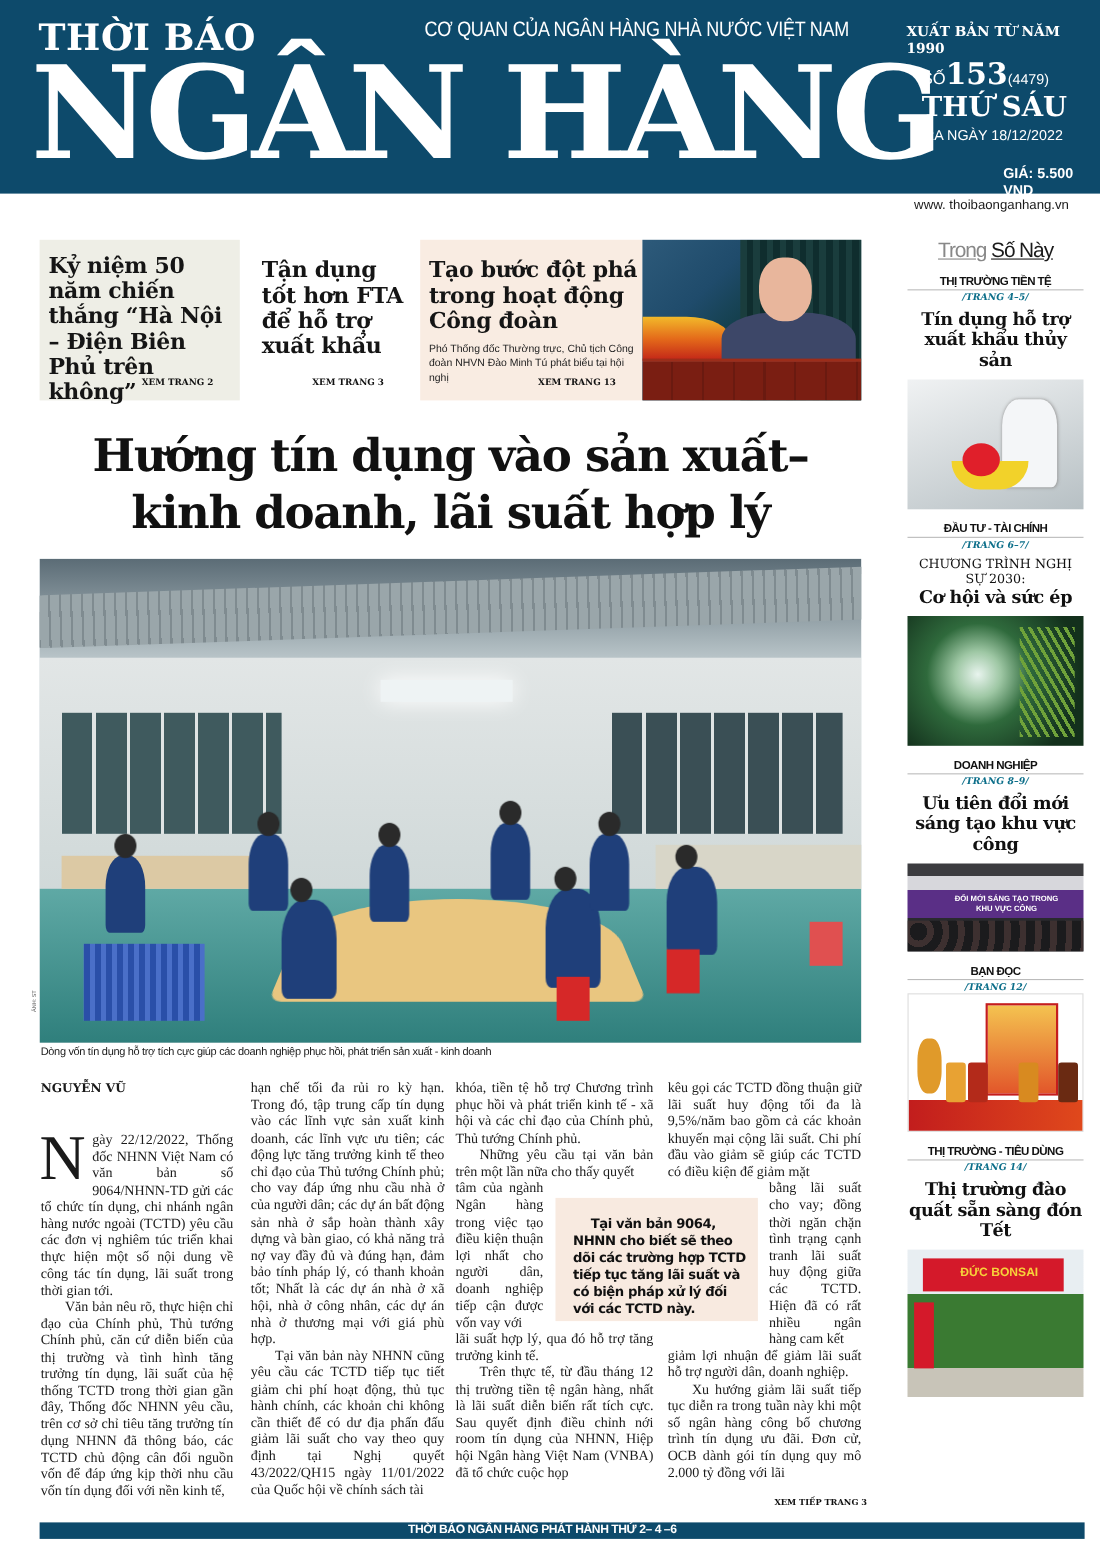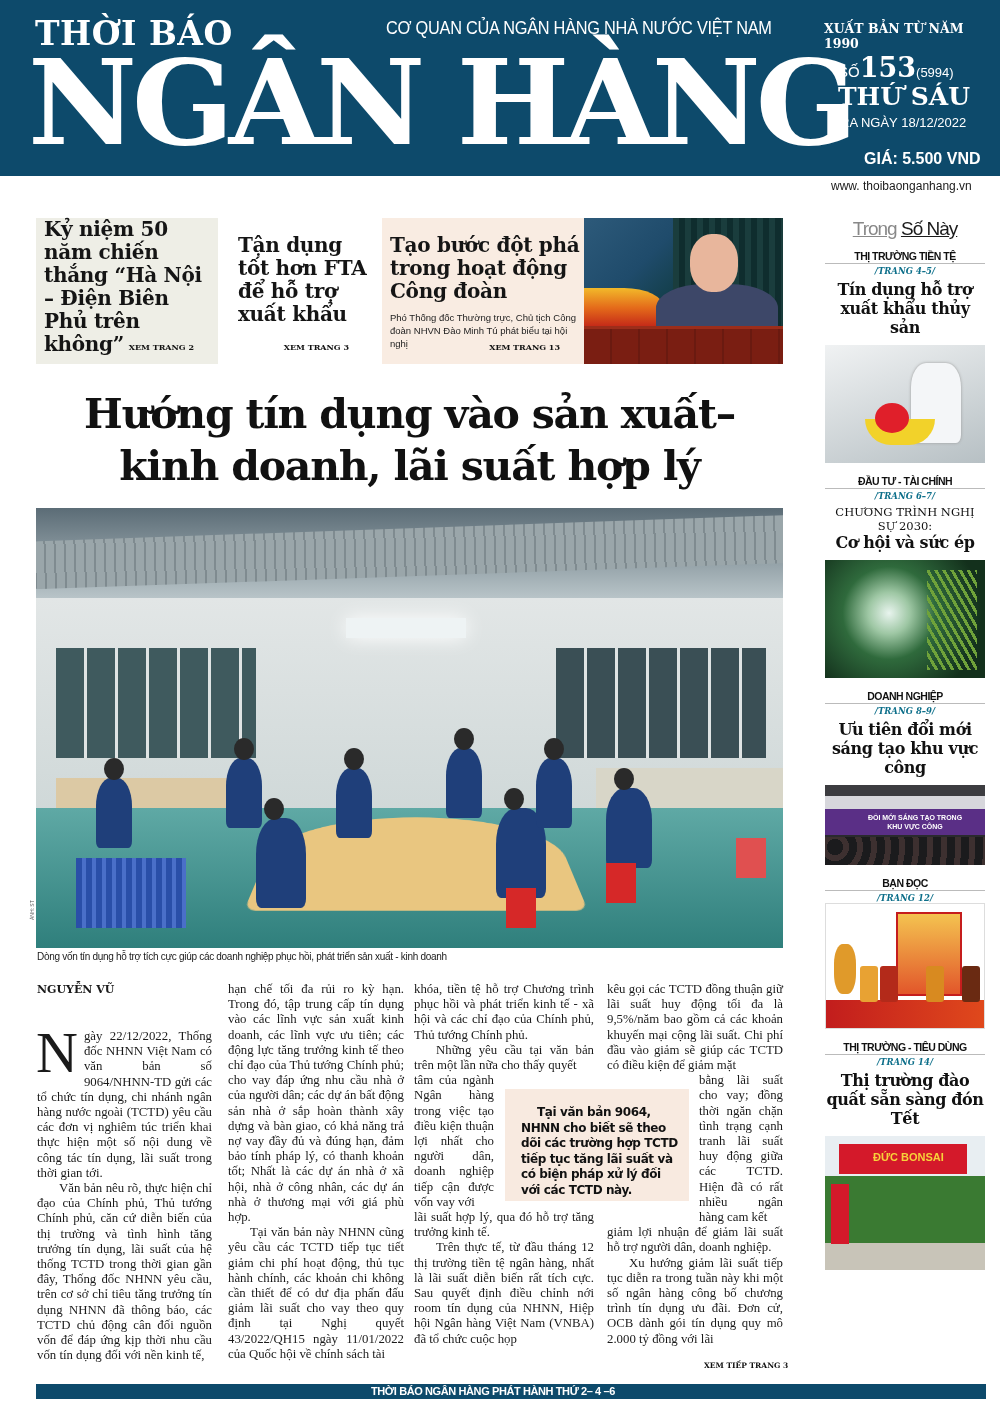--- a/index.html
+++ b/index.html
@@ -10,28 +10,28 @@
   .masthead .brand-small { position: absolute; left: 35px; top: 14px; font-family: "DejaVu Serif", serif; font-weight: bold; color: #fff; font-size: 33px; letter-spacing: 0.5px; }
   .masthead .brand-big { position: absolute; left: 28px; top: 44px; font-family: "DejaVu Serif", serif; font-weight: bold; color: #fff; font-size: 117px; line-height: 118px; letter-spacing: -5px; transform: scaleX(1.02); transform-origin: left; }
   .masthead .agency { position: absolute; left: 386px; top: 17px; font-family: "Liberation Sans", sans-serif; color: #fff; font-size: 19px; letter-spacing: -0.3px; transform: scaleX(0.86); transform-origin: left; }
   .masthead .since { position: absolute; left: 824px; top: 21px; color: #fff; font-family: "DejaVu Serif", serif; font-weight: bold; font-size: 12.5px; }
   .masthead .issue { position: absolute; left: 838px; top: 52px; color: #fff; }
   .issue .so { font-family: "Liberation Sans", sans-serif; font-size: 15px; }
   .issue .num { font-family: "DejaVu Serif", serif; font-weight: bold; font-size: 27px; }
   .issue .paren { font-family: "Liberation Sans", sans-serif; font-size: 13px; }
   .masthead .weekday { position: absolute; left: 838px; top: 82px; color: #fff; font-family: "DejaVu Serif", serif; font-weight: bold; font-size: 25px; }
   .masthead .pubdate { position: absolute; left: 840px; top: 115px; color: #fff; font-family: "Liberation Sans", sans-serif; font-size: 13px; }
-  .masthead .price { position: absolute; left: 864px; top: 150px; color: #fff; font-family: "Liberation Sans", sans-serif; font-weight: bold; font-size: 16px; }
+  .masthead .price { position: absolute; left: 912px; top: 150px; color: #fff; font-family: "Liberation Sans", sans-serif; font-weight: bold; font-size: 13px; }
   .website { position: absolute; left: 831px; top: 179px; font-family: Liberation Sans, sans-serif; font-size: 12px; color: #1a1a1a; }
 
   
   .teaser { position: absolute; top: 218px; height: 146px; }
   .teaser h2 { font-family: "DejaVu Serif", serif; font-weight: bold; font-size: 20px; line-height: 23px; color: #151515; letter-spacing: -0.3px; }
   .teaser .see { position: absolute; right: 24px; bottom: 12px; font-family: "DejaVu Serif", serif; font-weight: bold; font-size: 8px; color: #111; }
-  .t1 { left: 36px; width: 182px; background: #eeeee6; padding: 0 0 0 8px; }
+  .t1 { left: 36px; width: 182px; background: #eeeee6; padding: 12px 0 0 8px; }
   .t2 { left: 228px; width: 145px; background: #ffffff; padding: 16px 0 0 10px; }
   .t3 { left: 382px; width: 202px; background: #f9ece2; padding: 16px 0 0 8px; }
   .t3 .cap { font-family: "Liberation Sans", sans-serif; font-size: 9.5px; line-height: 13px; margin-top: 8px; color: #222; }
   .t3-photo { position: absolute; left: 584px; top: 218px; width: 199px; height: 146px; background: linear-gradient(135deg,#2d5a7a 0%,#1f4b6b 30%,#0f3a3e 55%,#143c3a 100%); overflow: hidden; }
   .t3-photo .curtain { position: absolute; right: 0; top: 0; width: 110px; height: 146px; background: repeating-linear-gradient(90deg,#1a3d3d 0 6px,#0f2d2e 6px 12px); }
   .t3-photo .band { position: absolute; left: 0; top: 70px; width: 80px; height: 40px; background: linear-gradient(180deg,#f2b92a,#e46a1a,#c22418); border-radius: 0 50% 0 0; }
   .t3-photo .head { position: absolute; left: 106px; top: 16px; width: 48px; height: 58px; background: #e8b69c; border-radius: 45%; }
   .t3-photo .body { position: absolute; left: 72px; top: 66px; width: 122px; height: 60px; background: #3d4768; border-radius: 40% 40% 0 0; }
   .t3-photo .podium { position: absolute; left: 0; top: 108px; width: 199px; height: 38px; background: repeating-linear-gradient(90deg,#7a1e12 0 26px,#6a1a10 26px 28px); border-top: 3px solid #9c2d1a; }
 
@@ -109,21 +109,21 @@
 </style>
 </head>
 <body>
 
 <header class="masthead">
   <div class="brand-small">THỜI BÁO</div>
   <div class="brand-big">NGÂN HÀNG</div>
   <div class="agency">CƠ QUAN CỦA NGÂN HÀNG NHÀ NƯỚC VIỆT NAM</div>
   <div class="since">XUẤT BẢN TỪ NĂM 1990</div>
   <div class="issue">
-    <span class="so">SỐ</span><span class="num">153</span><span class="paren">(5994)</span>
+    <span class="so">SỐ</span><span class="num">153</span><span class="paren">(4479)</span>
   </div>
   <div class="weekday">THỨ SÁU</div>
   <div class="pubdate">RA NGÀY 18/12/2022</div>
   <div class="price">GIÁ: 5.500 VND</div>
 </header>
 <div class="website">www. thoibaonganhang.vn</div>
 
 <div class="teaser t1">
   <h2>Kỷ niệm 50 năm chiến thắng “Hà Nội – Điện Biên Phủ trên không”</h2>
   <div class="see">XEM TRANG 2</div>

